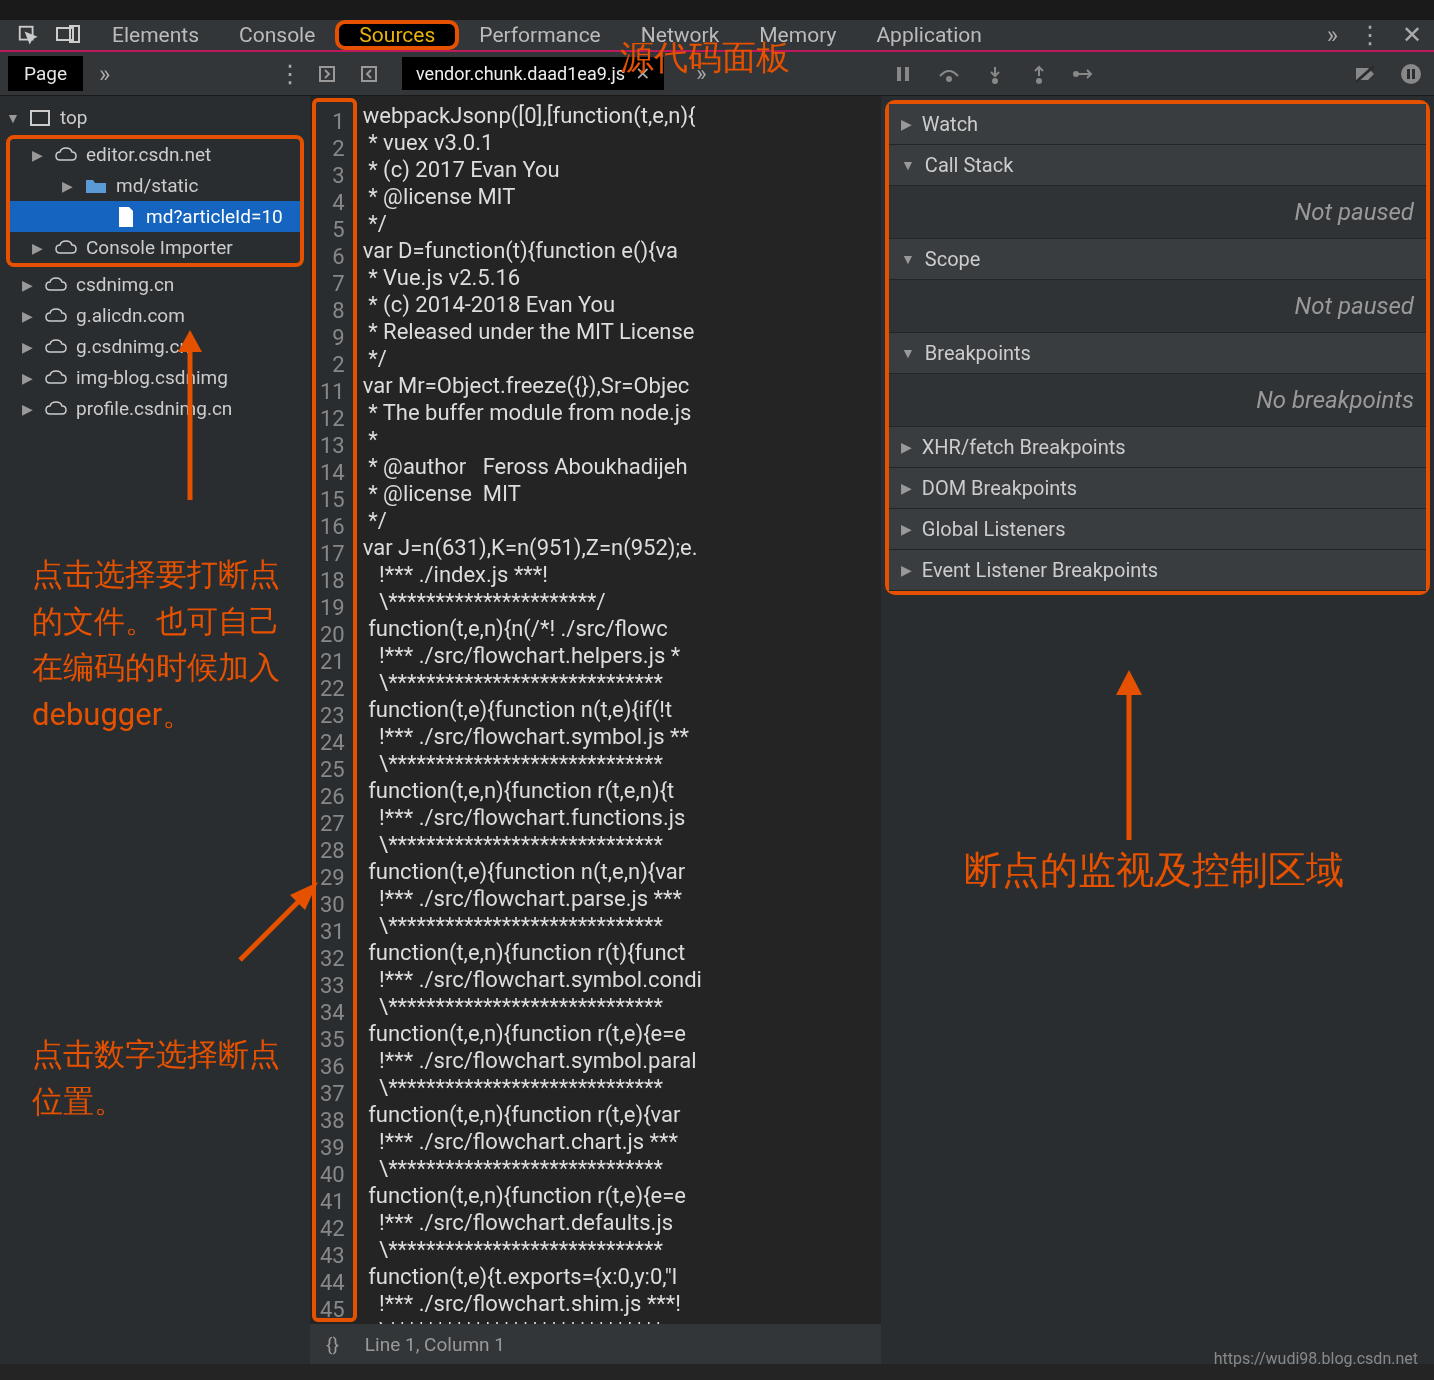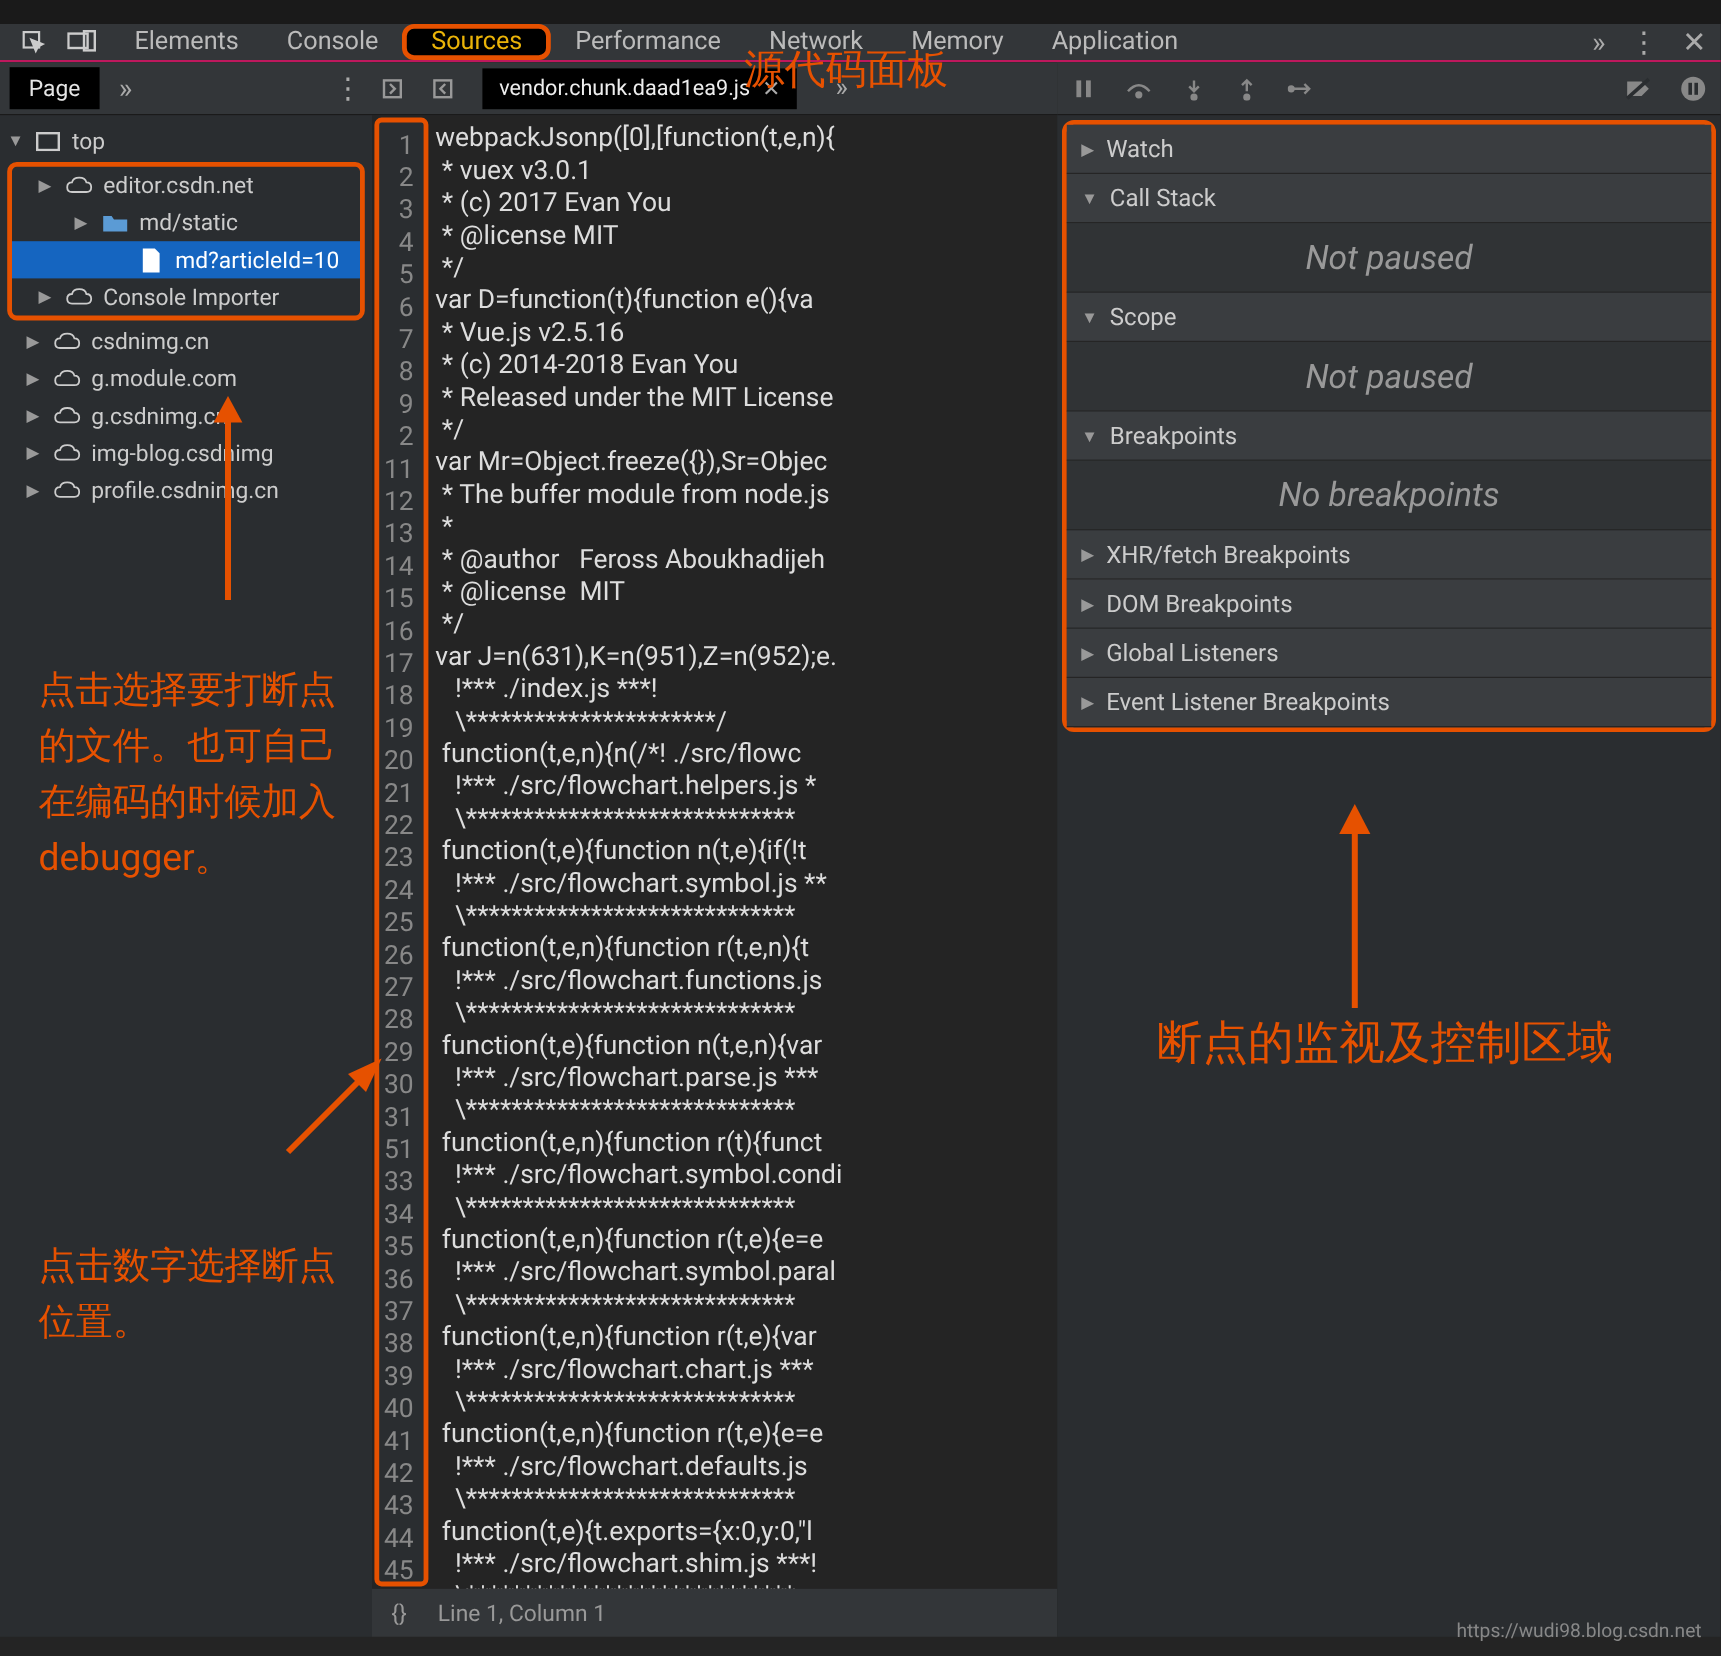--- a/index.html
+++ b/index.html
@@ -39,21 +39,21 @@
 .gutter div{height:27px}
 .src{flex:1;padding:6px 4px;color:#ddd;white-space:pre;overflow:hidden}
 .src div{height:27px}
 .status{height:40px;background:#333639;display:flex;align-items:center;padding:0 16px;gap:26px;color:#999;font-size:19px}
 .right-panel{width:553px;background:#2a2d30;display:flex;flex-direction:column}
 .dbg-ctrl{height:44px;background:#333639;display:flex;align-items:center;padding:0 12px;gap:24px;color:#888;border-bottom:1px solid #1a1a1a}
 .dbg-ctrl span{cursor:pointer;font-size:22px}
 .panes{border:4px solid #e65100;border-radius:10px;margin:4px}
 .pane-hdr{background:#3a3d40;padding:8px 12px;display:flex;align-items:center;gap:10px;font-size:20px;cursor:pointer;border-bottom:1px solid #252525}
 .pane-hdr .tri{color:#999;font-size:14px}
-.pane-body{padding:12px;text-align:center;color:#999;font-style:italic;font-size:28px;background:#303335;border-bottom:1px solid #252525}
+.pane-body{padding:12px;text-align:right;color:#999;font-style:italic;font-size:24px;background:#303335;border-bottom:1px solid #252525}
 .ann-top{position:absolute;left:620px;top:35px;color:#e65100;font-size:34px;font-weight:500}
 .ann3{position:absolute;right:90px;top:840px;color:#e65100;font-size:38px;line-height:1.6}
 .arrow-up{position:absolute;right:280px;top:670px;color:#e65100;font-size:90px}
 .arrow-diag{position:absolute;left:230px;top:870px;width:80px;height:80px}
 .arrow-up2{position:absolute;left:170px;top:330px;color:#e65100}
 .watermark{position:absolute;right:16px;bottom:12px;color:#888;font-size:16px}
 svg{display:block}
 </style>
 </head>
 <body>
@@ -153,21 +153,21 @@
           </span>
           <span>csdnimg.cn</span>
         </div>
         <div class="tree-row d1">
           <span class="caret">▶</span>
           <span class="tree-icon">
             <svg width="24" height="18" viewBox="0 0 24 18" fill="none" stroke="#ccc" stroke-width="1.5">
               <path d="M6 14 Q2 14 2 10 Q2 6 6 6 Q7 2 12 2 Q17 2 18 6 Q22 6 22 10 Q22 14 18 14 Z"></path>
             </svg>
           </span>
-          <span>g.module.com</span>
+          <span>g.alicdn.com</span>
         </div>
         <div class="tree-row d1">
           <span class="caret">▶</span>
           <span class="tree-icon">
             <svg width="24" height="18" viewBox="0 0 24 18" fill="none" stroke="#ccc" stroke-width="1.5">
               <path d="M6 14 Q2 14 2 10 Q2 6 6 6 Q7 2 12 2 Q17 2 18 6 Q22 6 22 10 Q22 14 18 14 Z"></path>
             </svg>
           </span>
           <span>g.csdnimg.cn</span>
         </div>
@@ -240,21 +240,21 @@
           <div>22</div>
           <div>23</div>
           <div>24</div>
           <div>25</div>
           <div>26</div>
           <div>27</div>
           <div>28</div>
           <div>29</div>
           <div>30</div>
           <div>31</div>
-          <div>51</div>
+          <div>32</div>
           <div>33</div>
           <div>34</div>
           <div>35</div>
           <div>36</div>
           <div>37</div>
           <div>38</div>
           <div>39</div>
           <div>40</div>
           <div>41</div>
           <div>42</div>

